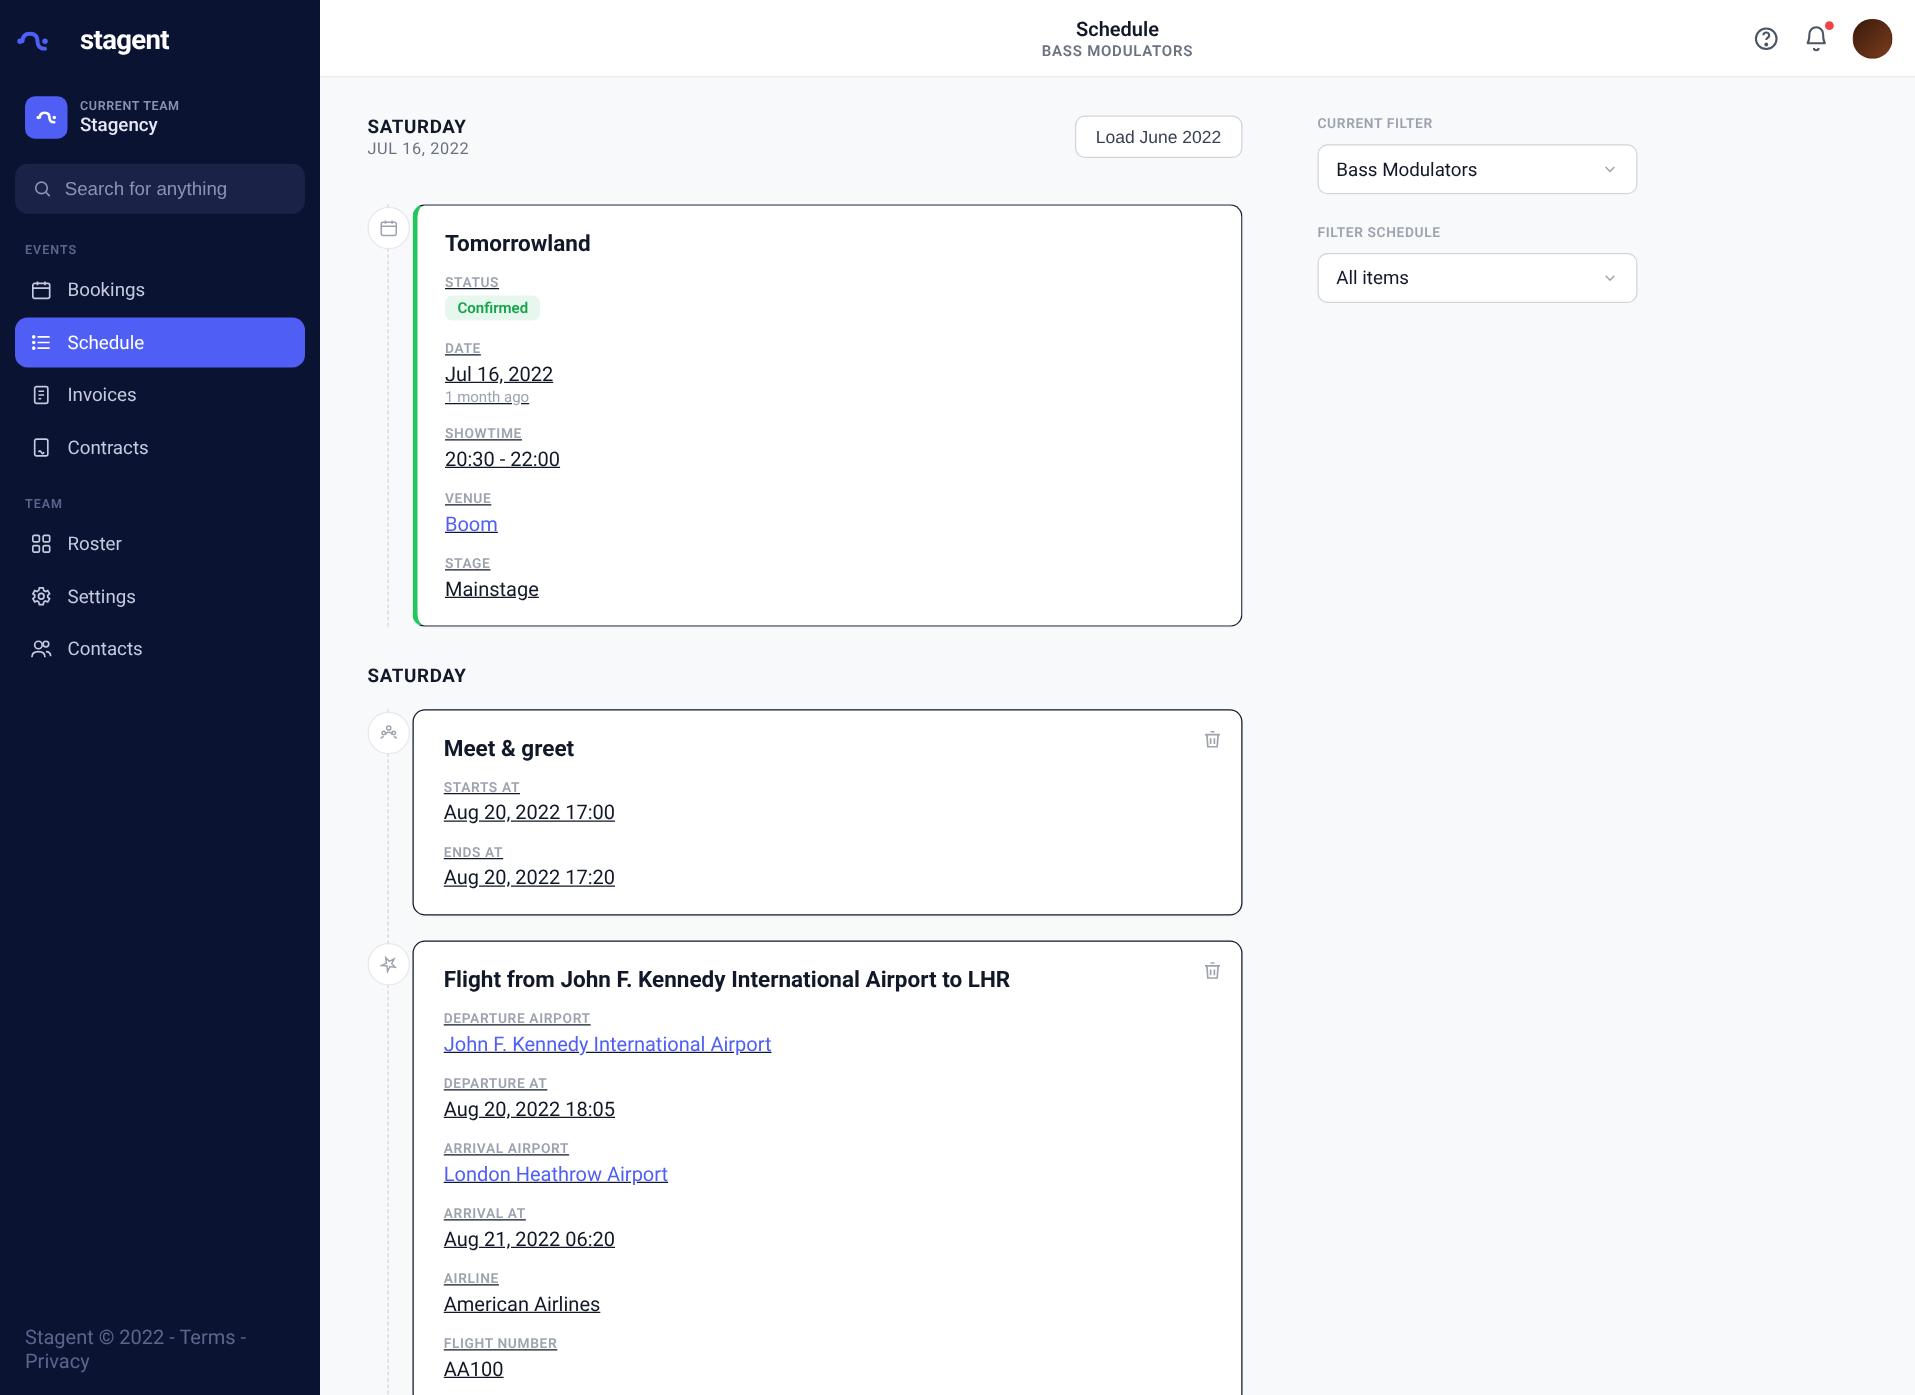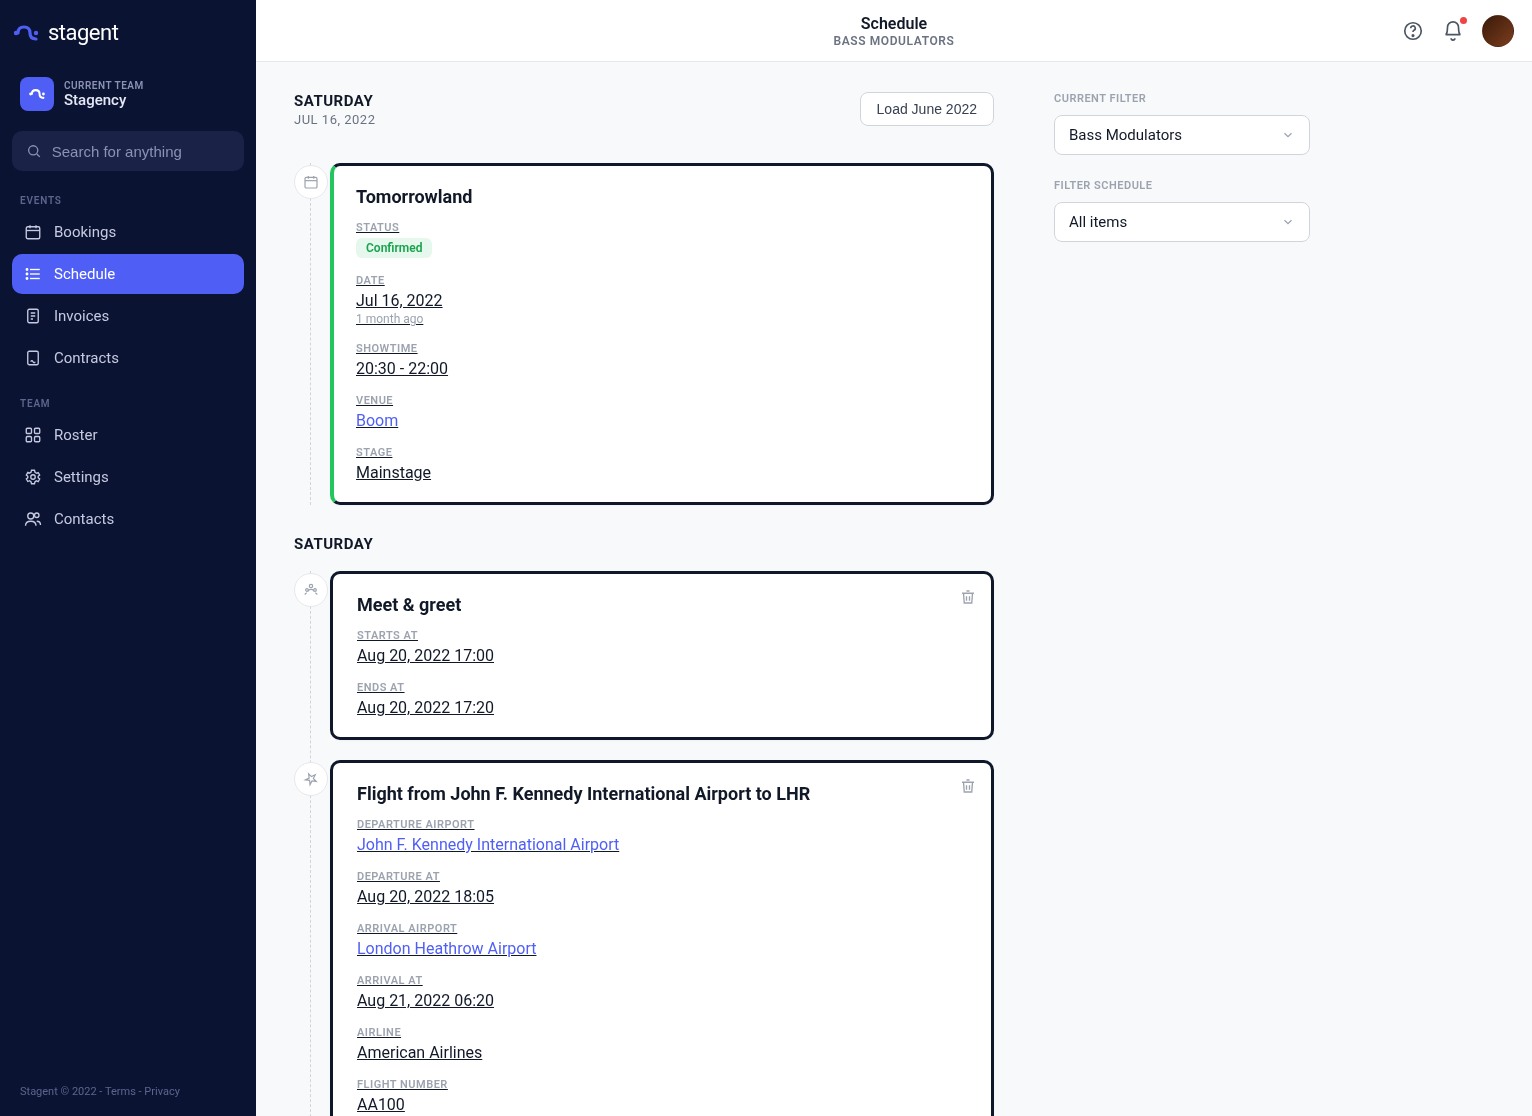--- a/index.html
+++ b/index.html
@@ -26,22 +26,23 @@
       gap: 8px;
       padding: 20px 8px 20px 0;
     }
     .logo-mark {
       width: 28px;
       height: 18px;
       color: #4f5ff5;
     }
     .logo-text {
       font-size: 22px;
-      font-weight: 400;
+      font-weight: 700;
       letter-spacing: -0.5px;
+      margin-left: 16px;
     }
     .team-box {
       display: flex;
       align-items: center;
       gap: 10px;
       padding: 8px 8px;
       margin: 4px 0 12px 0;
       border-radius: 10px;
     }
     .team-avatar {
@@ -102,21 +103,21 @@
       margin-bottom: 2px;
     }
     .nav-item.active {
       background: #4f5ff5;
       color: #fff;
     }
     .nav-item svg { flex-shrink: 0; }
     .sidebar-footer {
       margin-top: auto;
       padding: 18px 8px;
-      font-size: 11px;
+      font-size: 16px;
       color: #5c658c;
     }
     .sidebar-footer a { color: #5c658c; text-decoration: none; }
     
     
     .main { flex: 1; display: flex; flex-direction: column; }
     .header {
       height: 62px;
       background: #fff;
       border-bottom: 1px solid #e5e7eb;
@@ -207,21 +208,21 @@
       background: #fff;
       border: 1px solid #e5e7eb;
       display: flex;
       align-items: center;
       justify-content: center;
       color: #9ca3af;
     }
     
     .card {
       background: #fff;
-      border: 3px solid #0f172a;
+      border: 1px solid #0f172a;
       border-radius: 10px;
       padding: 20px 24px;
       box-shadow: 0 1px 2px rgba(0,0,0,0.03);
       position: relative;
     }
     .card.accented { border-left: 4px solid #22c55e; padding-left: 22px; }
     .card-title { font-size: 18px; font-weight: 700; margin-bottom: 14px; }
     .card-grid { display: grid; grid-template-columns: 1fr; row-gap: 16px; column-gap: 24px; text-decoration: underline; }
     .field-label { font-size: 11px; color: #9ca3af; letter-spacing: 0.5px; font-weight: 600; margin-bottom: 4px; }
     .field-value { font-size: 16px; color: #111827; }

